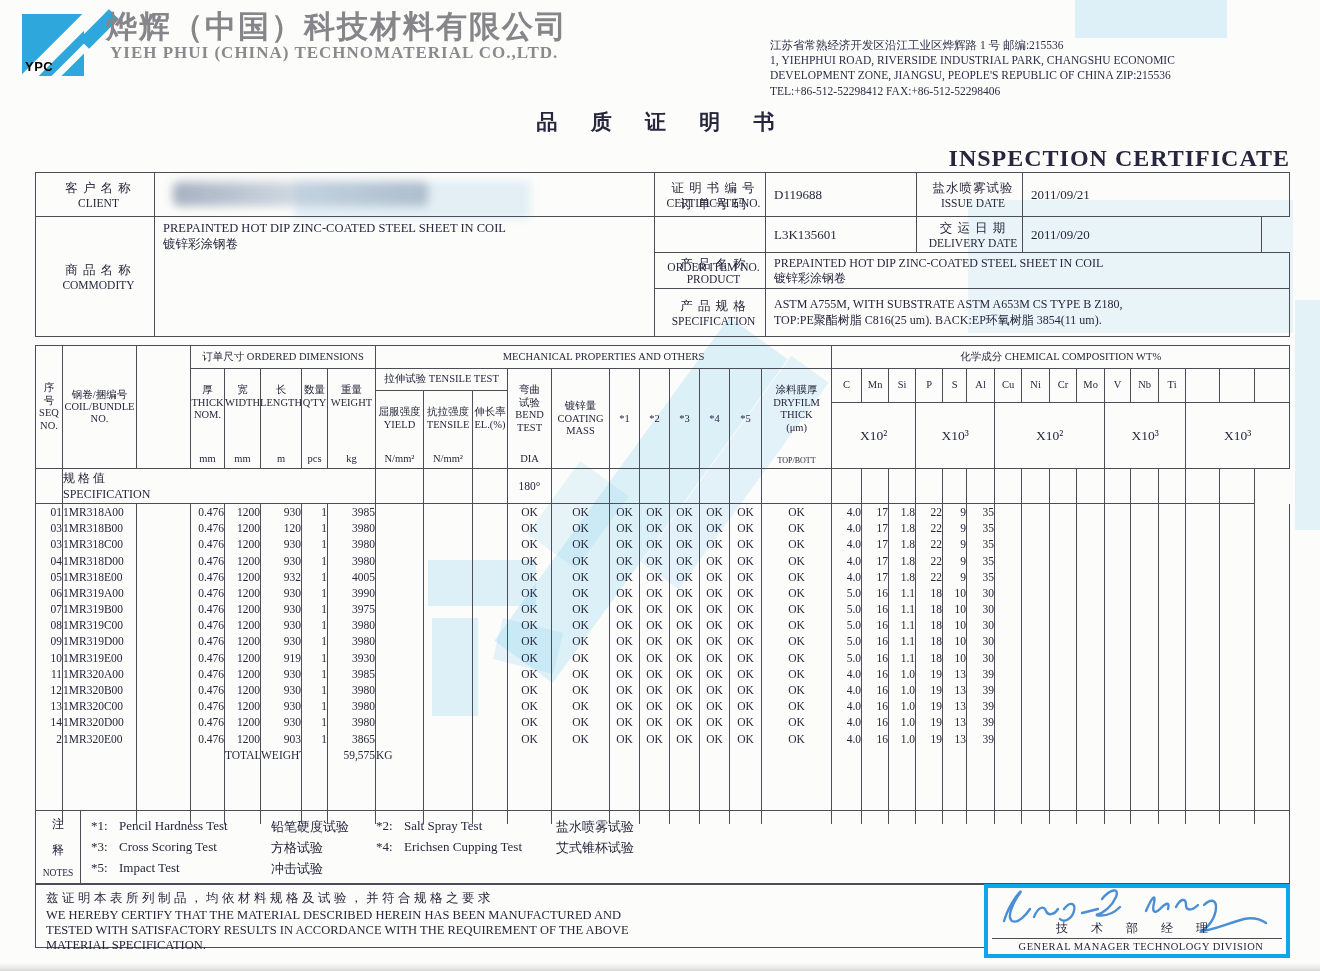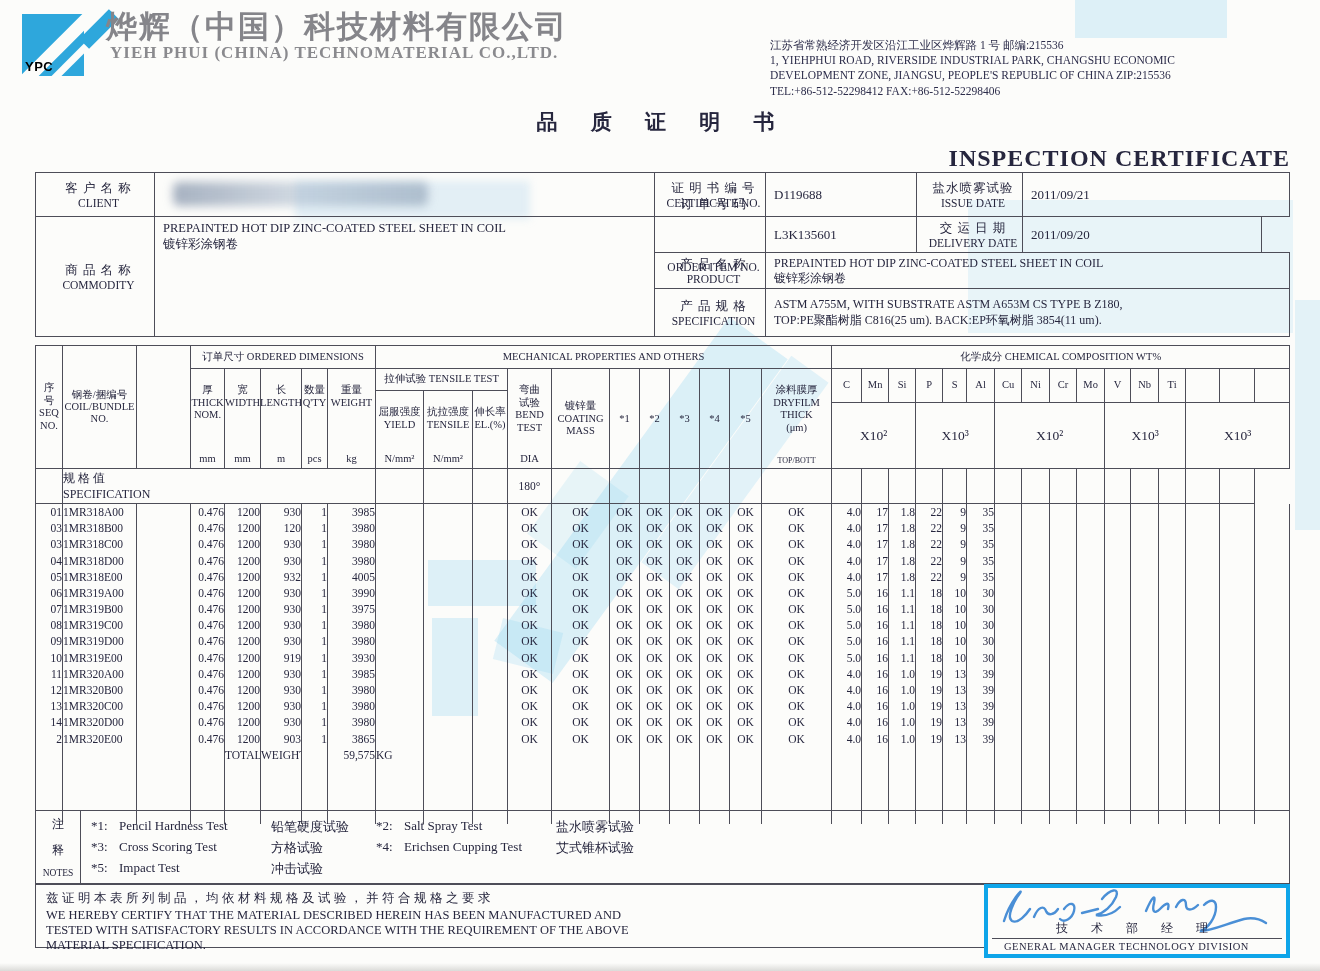--- a/index.html
+++ b/index.html
@@ -90,21 +90,21 @@
   .n-cn{flex:1;}
 
   
   .certify-box{left:35px;top:884px;width:950px;height:64px;box-sizing:border-box;border:1px solid #4d4d58;padding:5px 10px;}
   .certify-cn{font-size:12.5px;letter-spacing:3.5px;white-space:nowrap;}
   .certify-en{font-size:12.5px;line-height:1.18;white-space:pre-line;margin-top:1px;}
   .sign-box{left:984px;top:884px;width:306px;height:74px;box-sizing:border-box;border:4px solid #0ea5e9;}
   .sign-svg{position:absolute;left:2px;top:-12px;width:300px;height:60px;}
   .sign-cn{position:absolute;bottom:17px;left:0;width:100%;text-align:center;font-size:12px;letter-spacing:10px;}
   .sign-line{position:absolute;bottom:15px;left:4px;right:4px;border-top:1px solid #4d4d58;}
-  .sign-en{position:absolute;bottom:2px;left:16px;width:100%;text-align:left;font-size:10.5px;letter-spacing:.5px;}
+  .sign-en{position:absolute;bottom:2px;left:4px;width:100%;text-align:center;font-size:10.5px;letter-spacing:.5px;}
 </style>
 </head>
 <body>
 
 <div class="doc">
 
   <div class="wm">
     <div class="wm-band1"></div>
     <div class="wm-band2"></div>
     <div class="wm-g1"></div>

